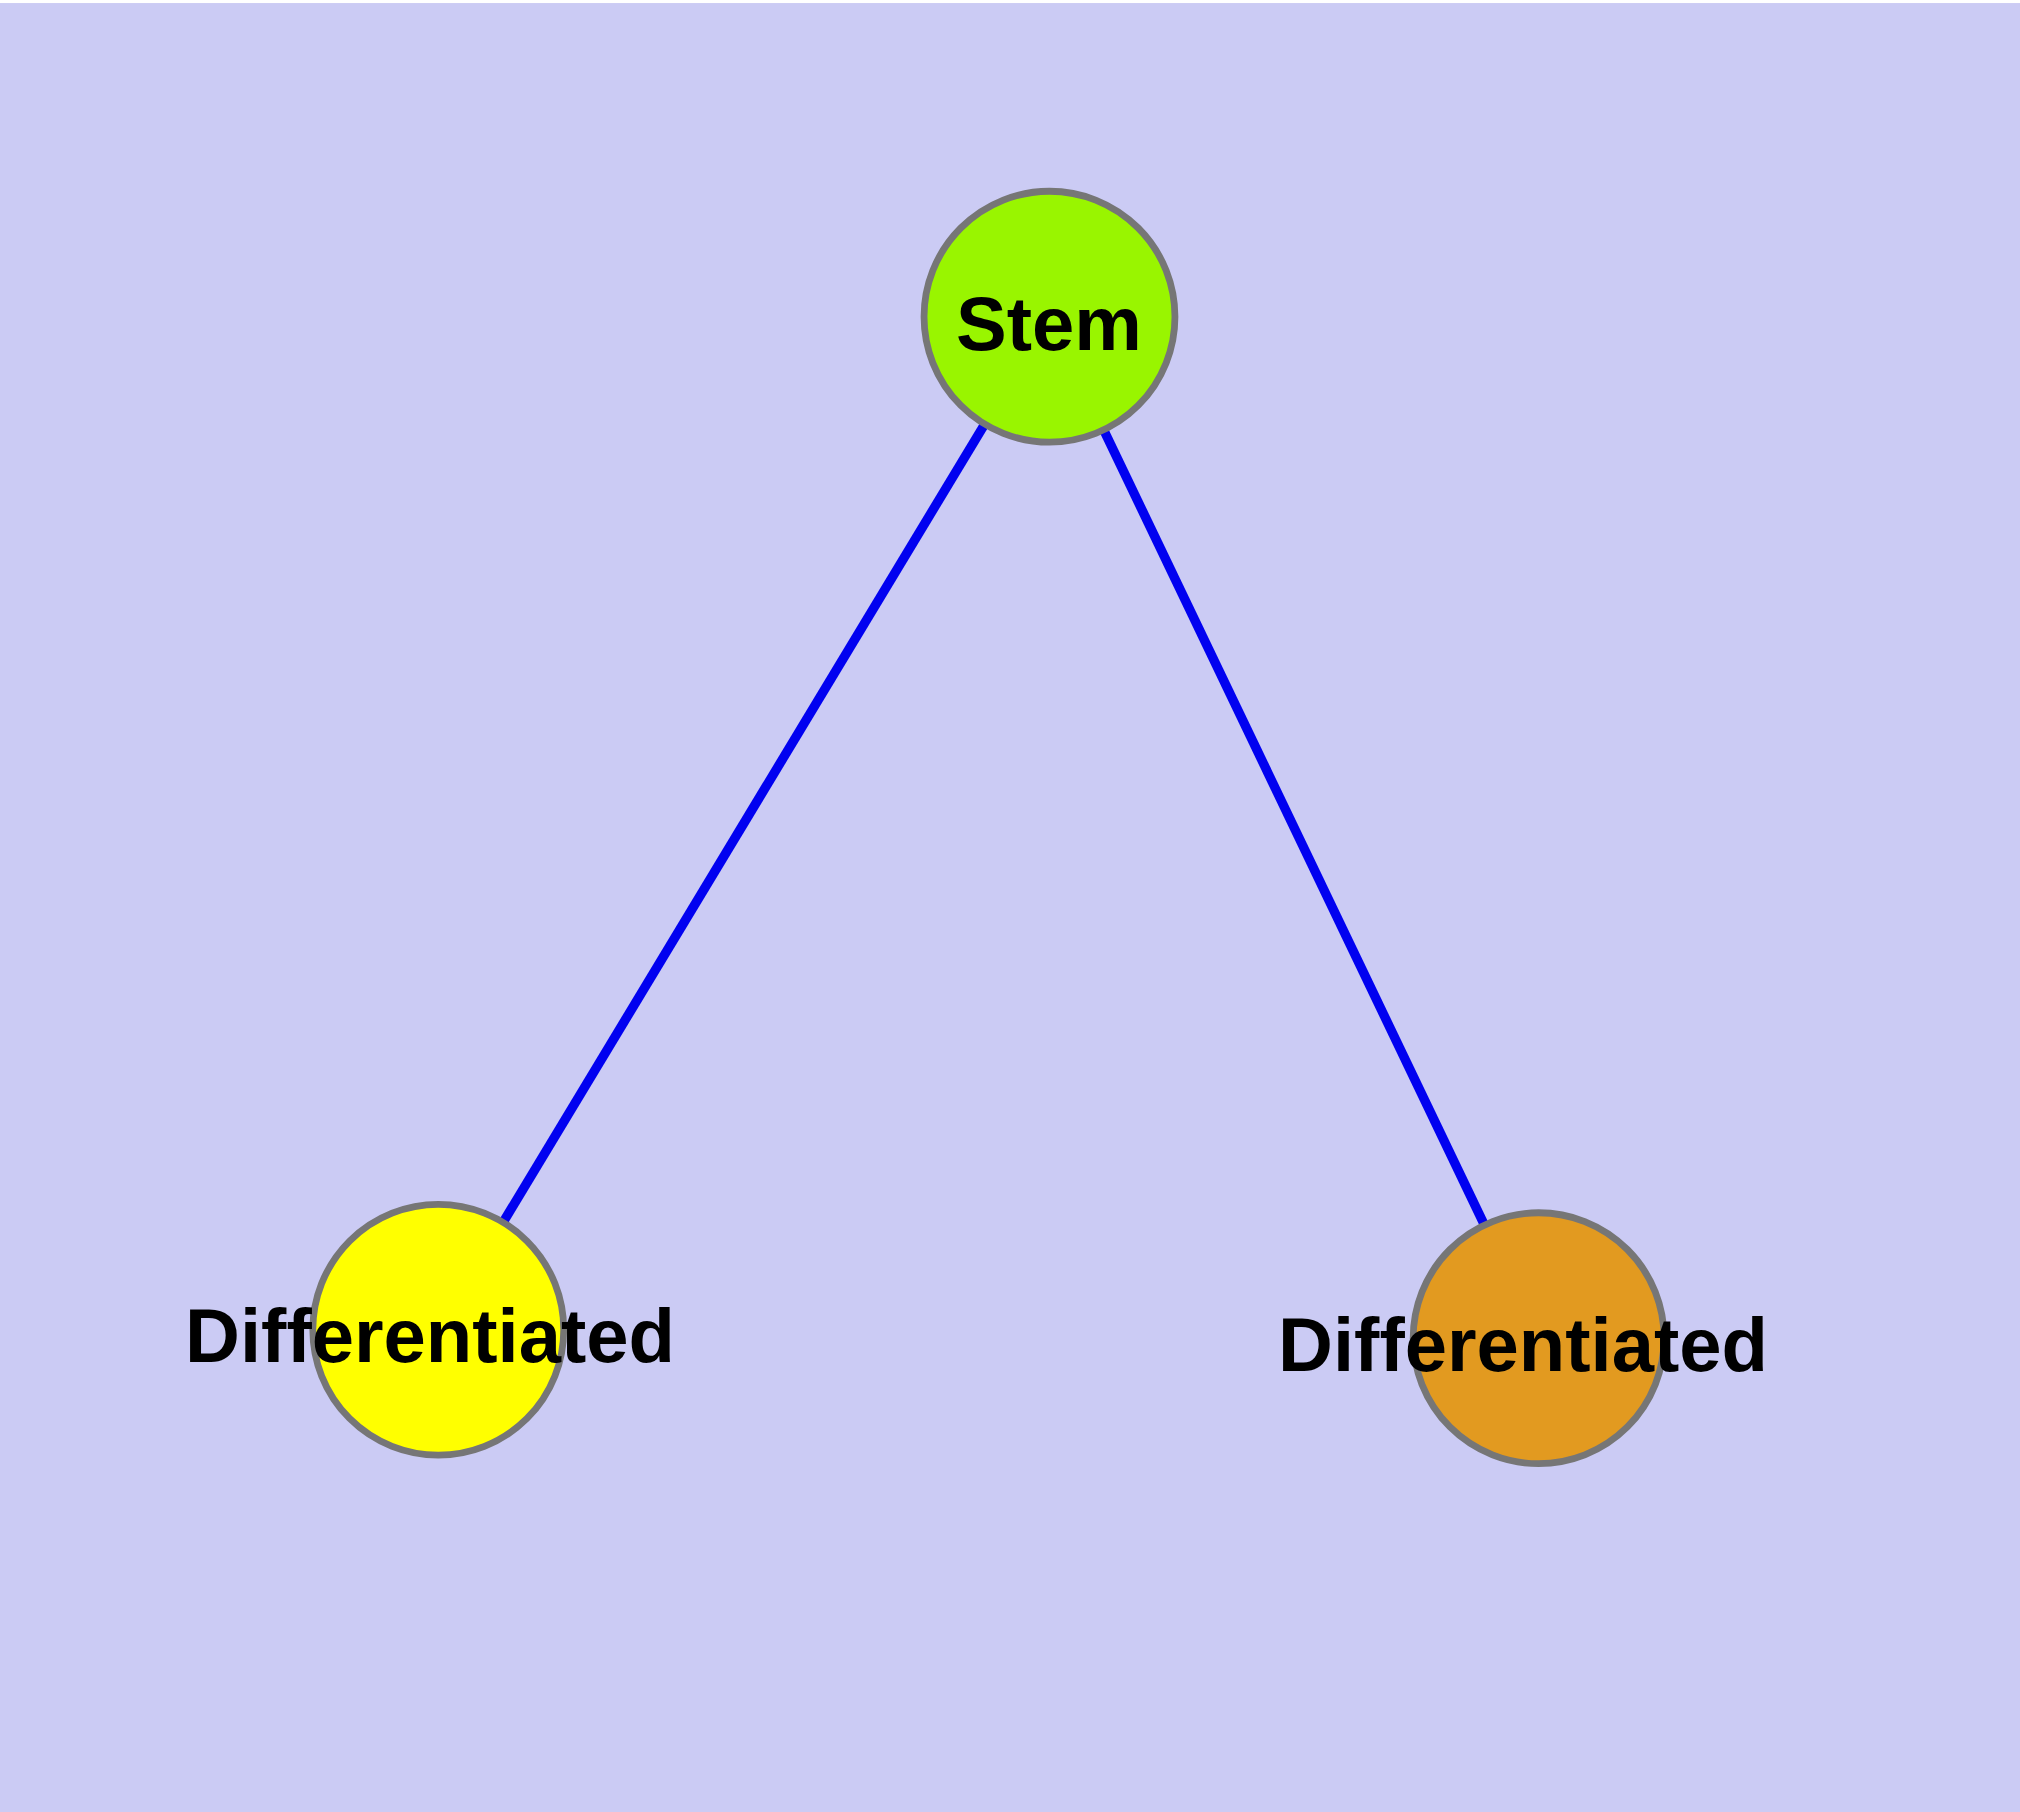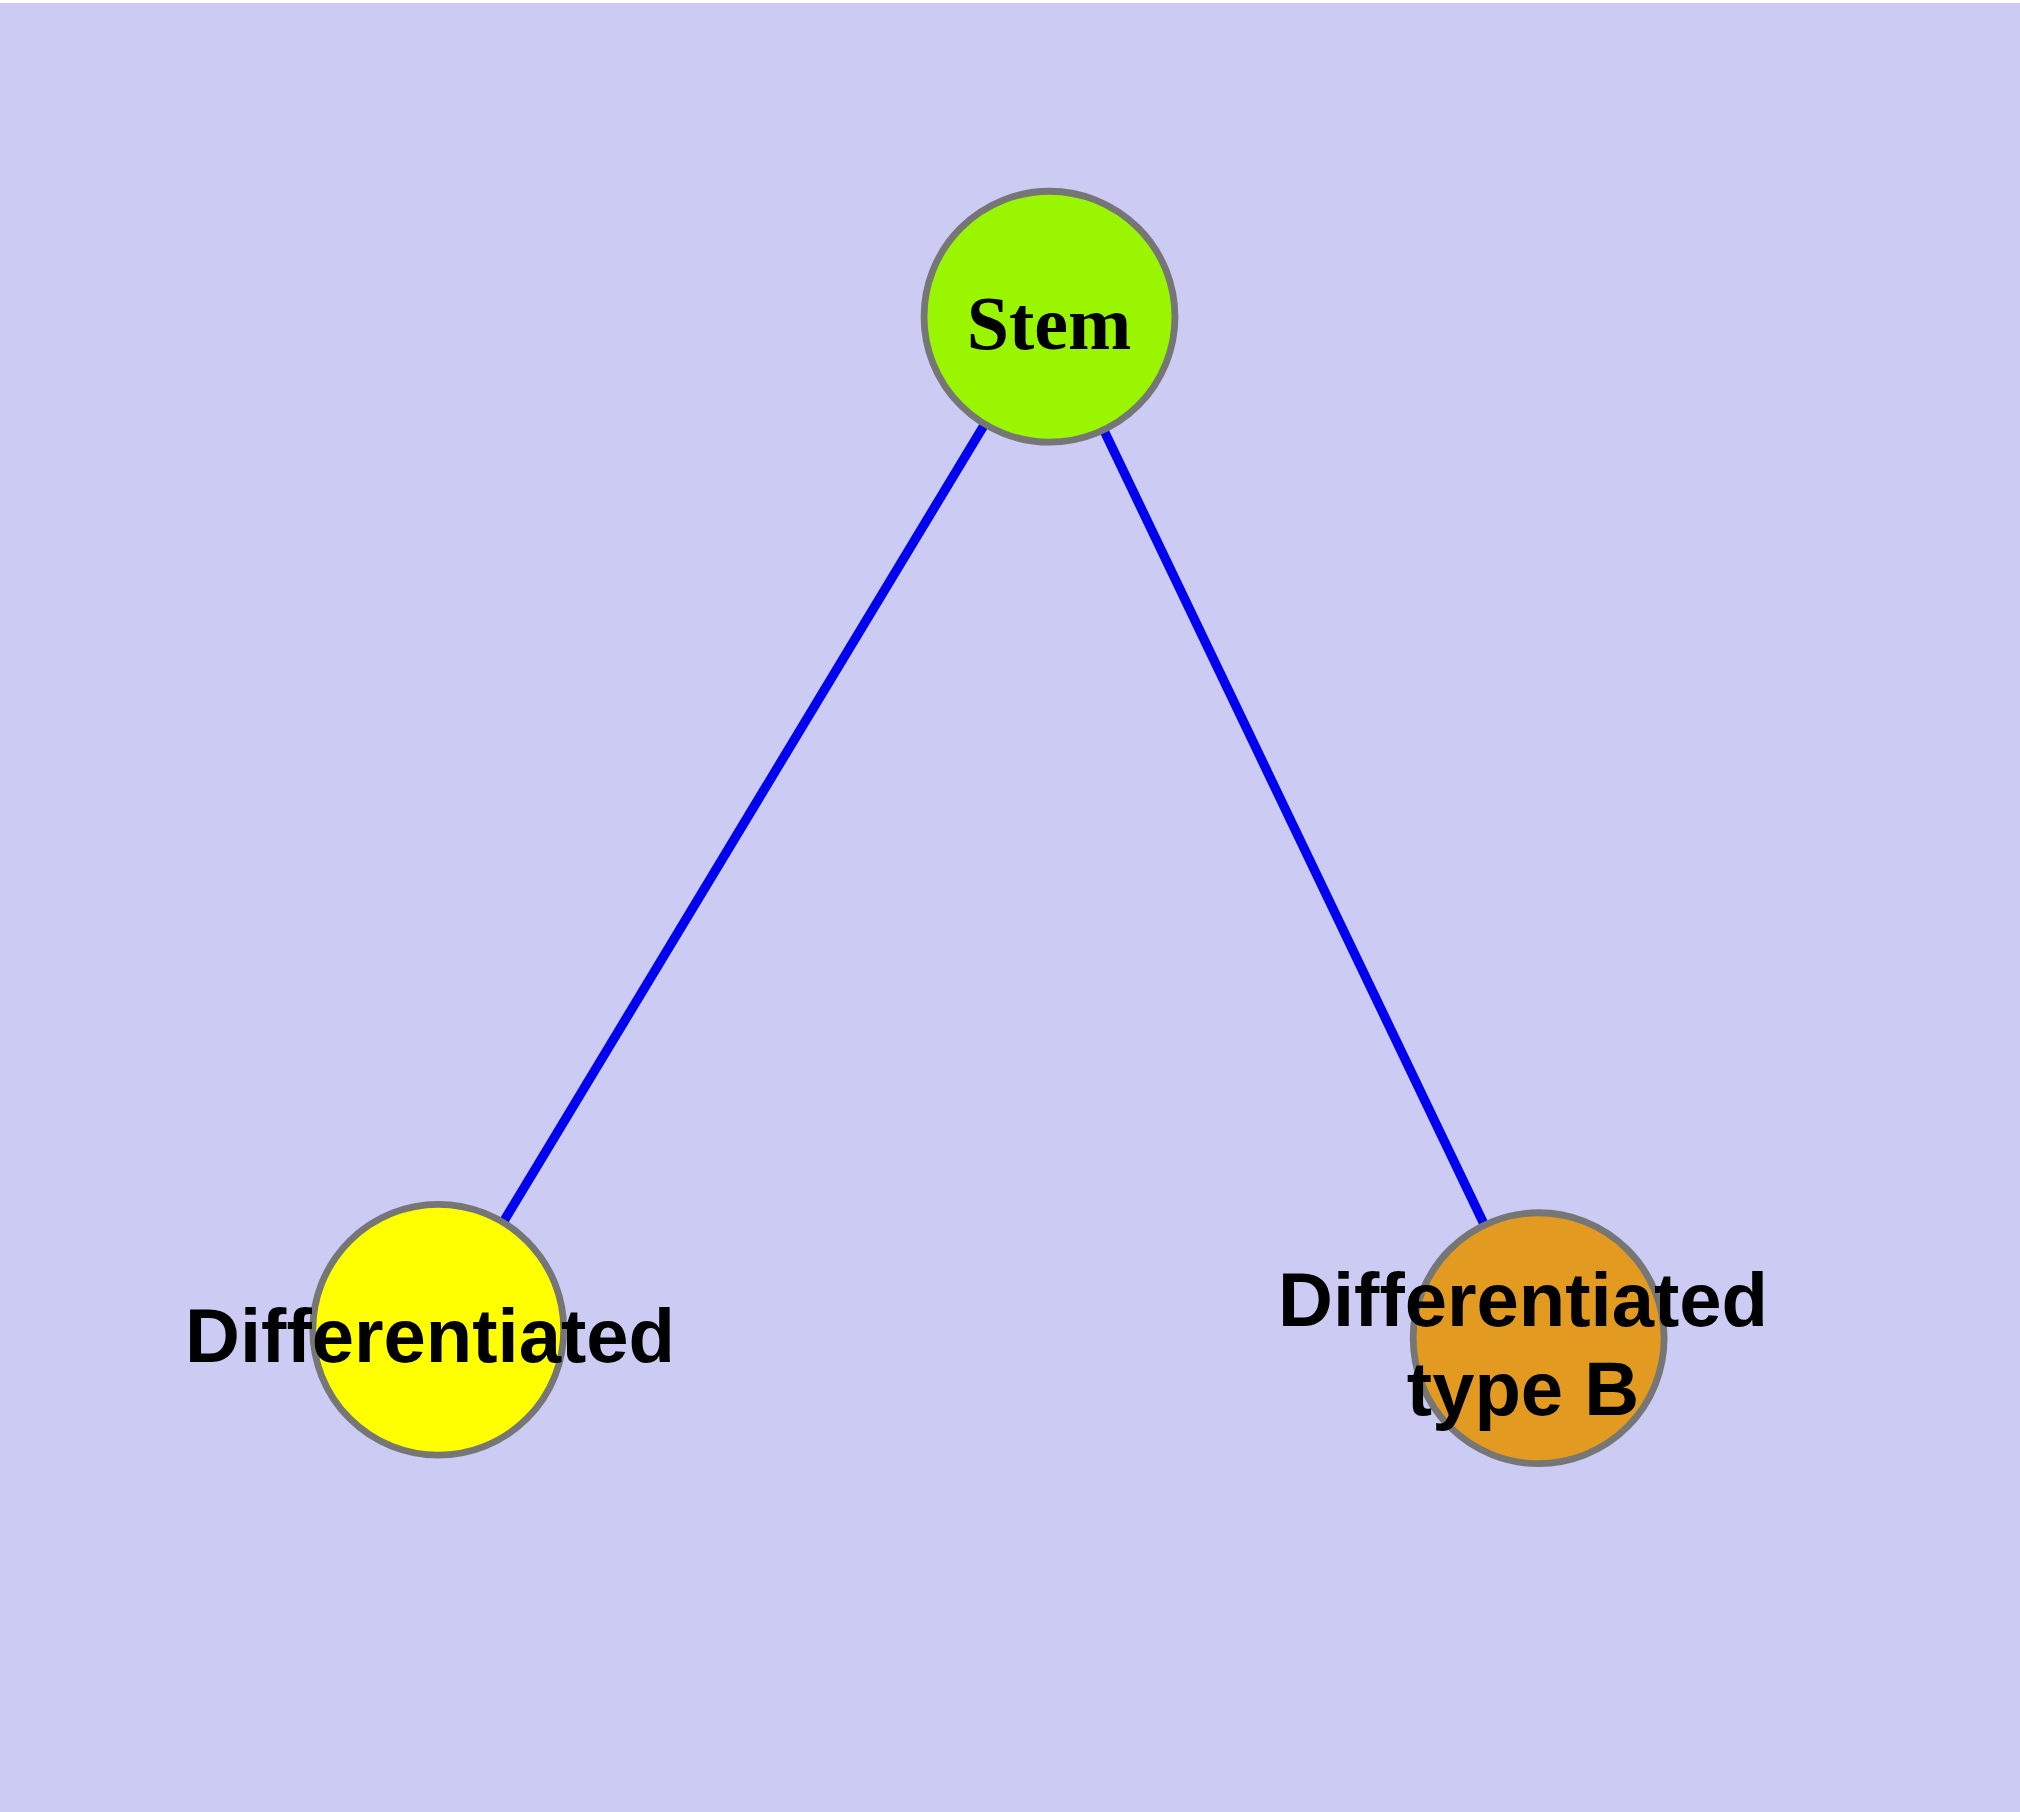--- a/index.html
+++ b/index.html
@@ -51,28 +51,27 @@
     <rect x="0" y="0" width="2384" height="2135" fill="#cbcbf4"></rect>
 
     <line x1="1238" y1="370" x2="517" y2="1565" stroke="#0101f0"></line>
     <line x1="1238" y1="370" x2="1815" y2="1575" stroke="#0101f0"></line>
 
     <circle cx="1238" cy="370" r="148" fill="#99f500" stroke="#767676"></circle>
     <circle cx="517" cy="1565" r="148" fill="#ffff00" stroke="#767676"></circle>
     <circle cx="1815" cy="1575" r="148" fill="#e29a20" stroke="#767676"></circle>
   </svg>
 
-  <div class="node-label" style="left:1049px; top:320px;font-family:Liberation Serif, serif;">
+  <div class="node-label" style="left:1049px; top:320px;">
     <div class="lbl-line">Stem</div>
 
   </div>
 
   <div class="node-label" style="left:430px; top:1332px;">
     <div class="lbl-line">Differentiated</div>
   </div>
 
   <div class="node-label" style="left:1523px; top:1341px;">
     <div class="lbl-line">Differentiated</div>
-    <div class="lbl-line">type B</div>
   </div>
 
 </div>
 
 
 </body></html>

